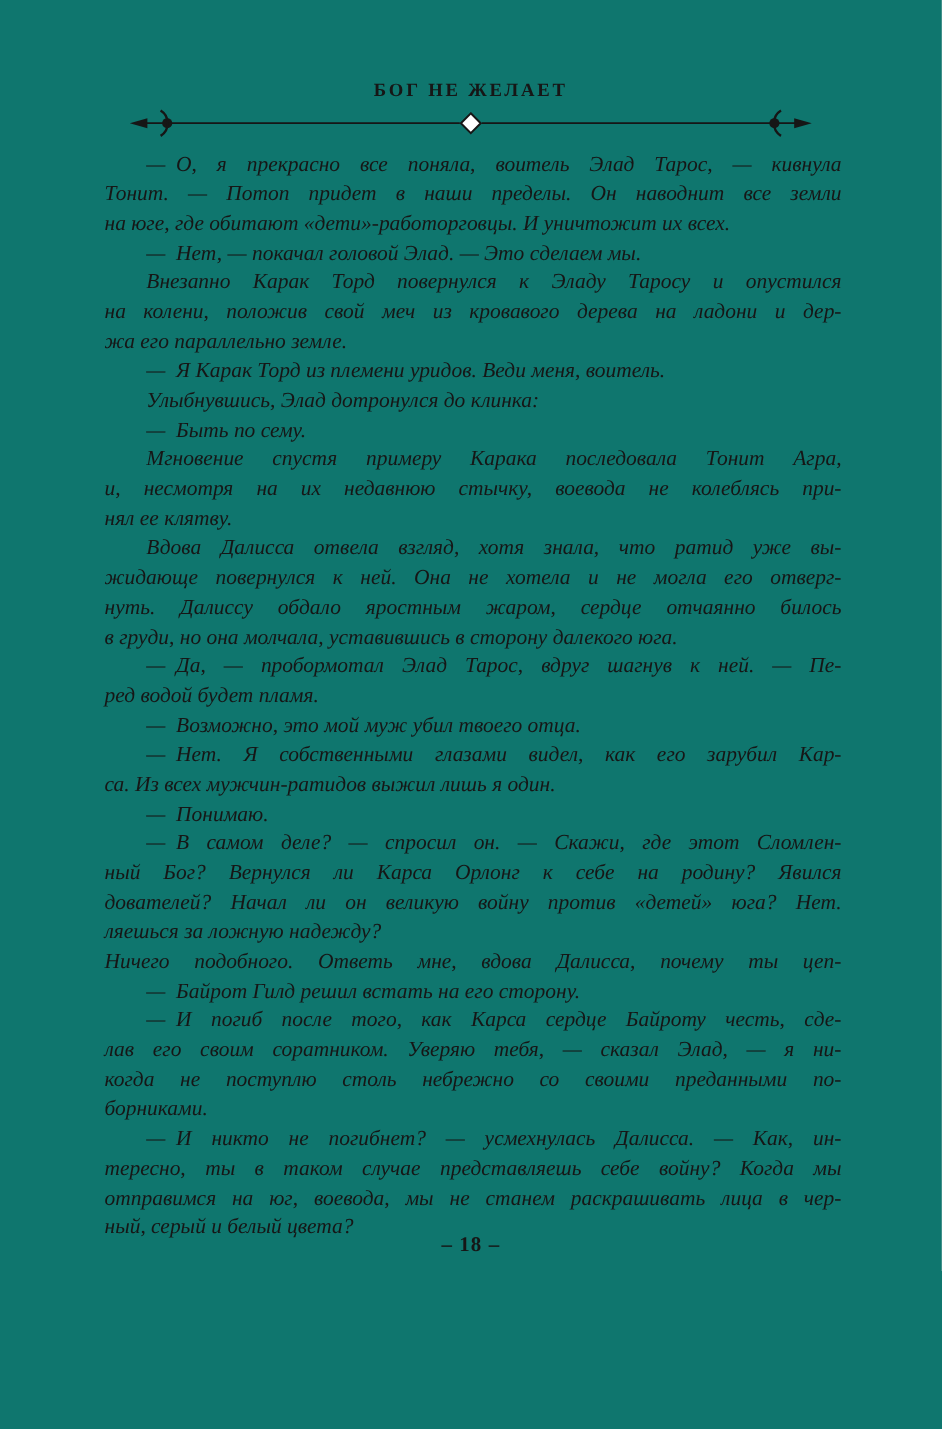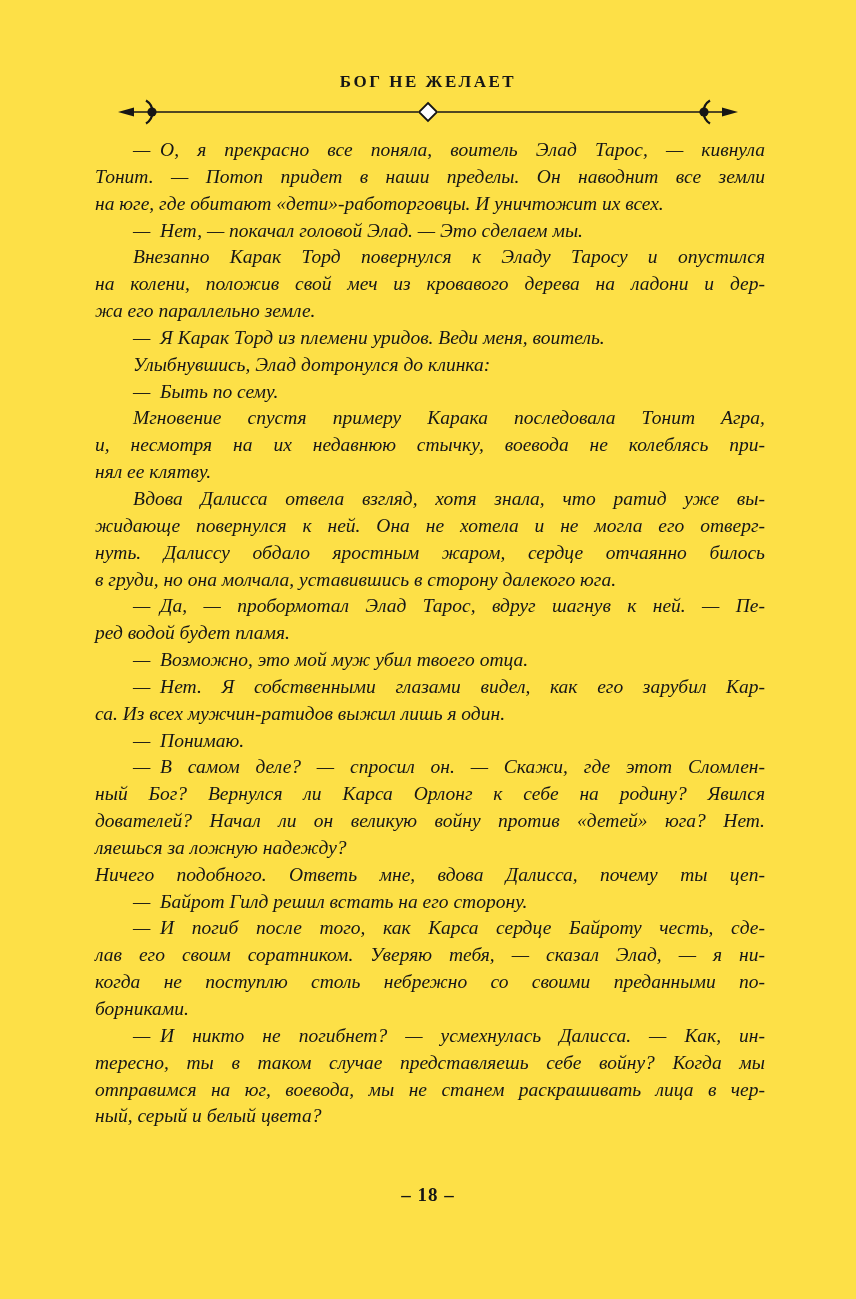--- a/index.html
+++ b/index.html
@@ -2,21 +2,21 @@
 <html><head>
 <meta charset="utf-8">
 <style>
   html, body { margin: 0; padding: 0; }
   body { background: #e8e8e8; }
   .page {
     position: relative;
     width: 856px;
     height: 1299px;
     margin: 0 auto;
-    background: #fde047;
+    background: #0f766e;
     color: #161616;
     font-family: "Liberation Serif", "DejaVu Serif", serif;
     overflow: hidden;
   }
   .running-title {
     padding-top: 72px;
     text-align: center;
     font-size: 17px;
     font-weight: 700;
     letter-spacing: 2.5px;
@@ -40,21 +40,21 @@
   }
   .line.just {
     text-align: justify;
     text-align-last: justify;
   }
   .line.first { text-indent: 38px; }
   .page-number {
     position: absolute;
     left: 0;
     width: 856px;
-    top: 1184px;
+    top: 1121px;
     text-align: center;
     font-size: 19px;
     font-weight: 700;
     letter-spacing: 1px;
   }
 </style>
 </head>
 <body>
 
 <div class="page">

